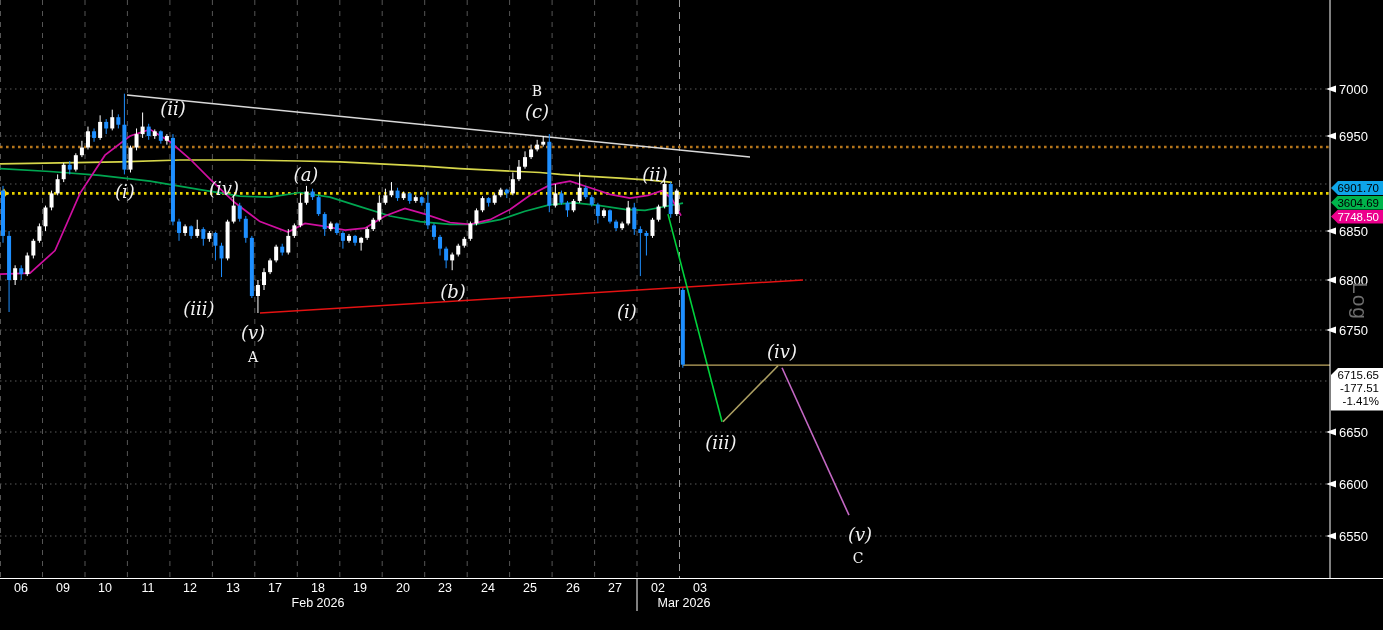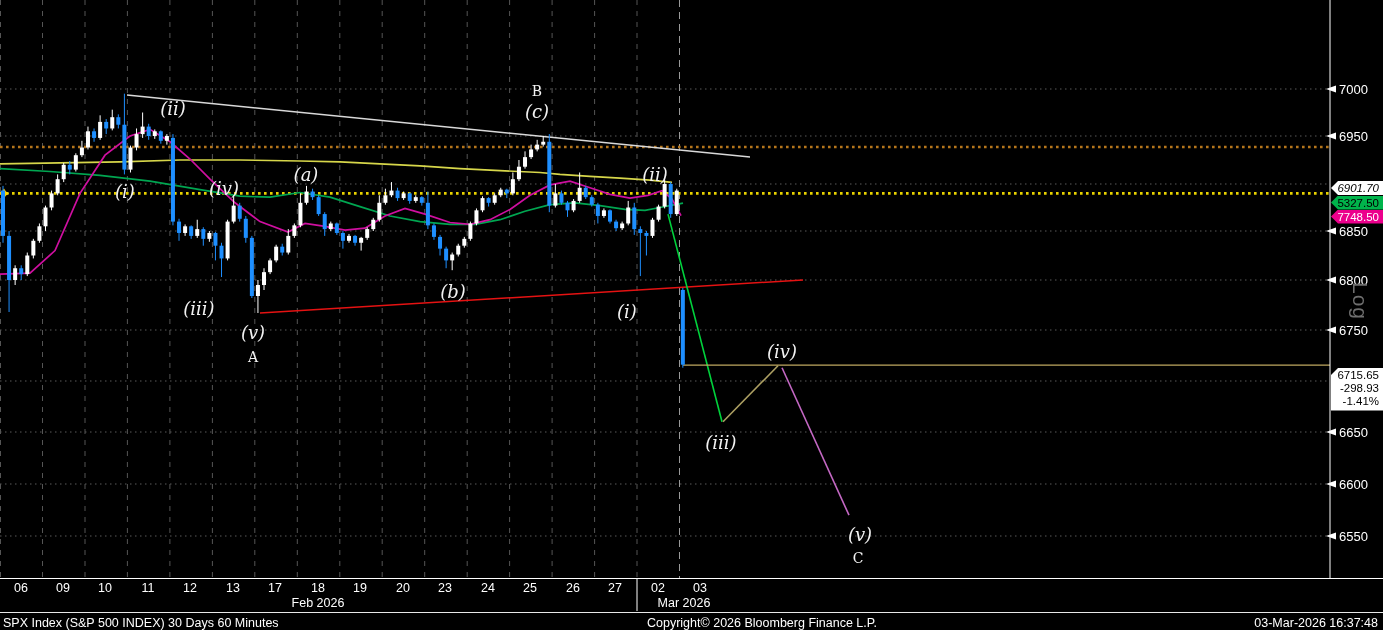--- a/index.html
+++ b/index.html
@@ -2,21 +2,21 @@
 <html><head>
 <meta charset="utf-8">
 <style>
   html,body{margin:0;padding:0;background:#000;}
   #screen{position:relative;width:1383px;height:630px;background:#000;overflow:hidden;
           font-family:"Liberation Sans",sans-serif;}
   #chart{position:absolute;left:0;top:0;}
   .badge{position:absolute;left:1331px;width:52px;height:14px;box-sizing:border-box;
          display:flex;align-items:center;justify-content:flex-end;padding-right:4px;
          font-size:11.5px;clip-path:polygon(0 50%,7px 0,100% 0,100% 100%,7px 100%);}
-  #badge-yellow{top:181px;background:#ffffff;color:#000;font-style:italic;}
+  #badge-yellow{top:181px;background:#0ea5e9;color:#000;}
   #badge-green{top:195.5px;background:#00b44b;color:#000;}
   #badge-magenta{top:209.5px;background:#ec008c;color:#fff;}
   #last-box{position:absolute;left:1331px;top:368px;width:52px;background:#fff;color:#000;
             font-size:11.5px;text-align:right;padding:1px 4px 2px 0;box-sizing:border-box;
             clip-path:polygon(0 7px,7px 0,100% 0,100% 100%,0 100%);}
   #last-box div{height:13.2px;line-height:13.2px;}
   #log-label{position:absolute;left:1372px;top:282px;color:#6e6e6e;font-size:21px;
              transform:rotate(90deg);transform-origin:top left;letter-spacing:1px;}
   #footer{position:absolute;left:0;top:612px;width:1383px;height:18px;background:#000;
           border-top:1px solid #e8e8e8;color:#fff;font-size:12.5px;}
@@ -345,29 +345,24 @@
       <text x="530" y="592" fill="#fff" text-anchor="middle" font-size="12.5" font-family="&quot;Liberation Sans&quot;,sans-serif">25</text>
       <text x="573" y="592" fill="#fff" text-anchor="middle" font-size="12.5" font-family="&quot;Liberation Sans&quot;,sans-serif">26</text>
       <text x="615" y="592" fill="#fff" text-anchor="middle" font-size="12.5" font-family="&quot;Liberation Sans&quot;,sans-serif">27</text>
       <text x="658" y="592" fill="#fff" text-anchor="middle" font-size="12.5" font-family="&quot;Liberation Sans&quot;,sans-serif">02</text>
       <text x="700" y="592" fill="#fff" text-anchor="middle" font-size="12.5" font-family="&quot;Liberation Sans&quot;,sans-serif">03</text>
       <text x="318" y="607" fill="#fff" text-anchor="middle" font-size="12.5" font-family="&quot;Liberation Sans&quot;,sans-serif">Feb 2026</text>
       <text x="684" y="607" fill="#fff" text-anchor="middle" font-size="12.5" font-family="&quot;Liberation Sans&quot;,sans-serif">Mar 2026</text>
     </svg>
 
   <div class="badge" id="badge-yellow">6901.70</div>
-  <div class="badge" id="badge-green">5327.50</div>
+  <div class="badge" id="badge-green">3604.69</div>
   <div class="badge" id="badge-magenta">7748.50</div>
 
   <div id="last-box">
     <div>6715.65</div>
-    <div>-298.93</div>
+    <div>-177.51</div>
     <div>-1.41%</div>
   </div>
 
   <div id="log-label">Log</div>
 
-  <div id="footer">
-    <span id="footer-left">SPX Index (S&amp;P 500 INDEX) 30 Days 60 Minutes</span>
-    <span id="footer-center">Copyright© 2026 Bloomberg Finance L.P.</span>
-    <span id="footer-right">03-Mar-2026 16:37:48</span>
-  </div>
 </div>
 
 </body></html>

